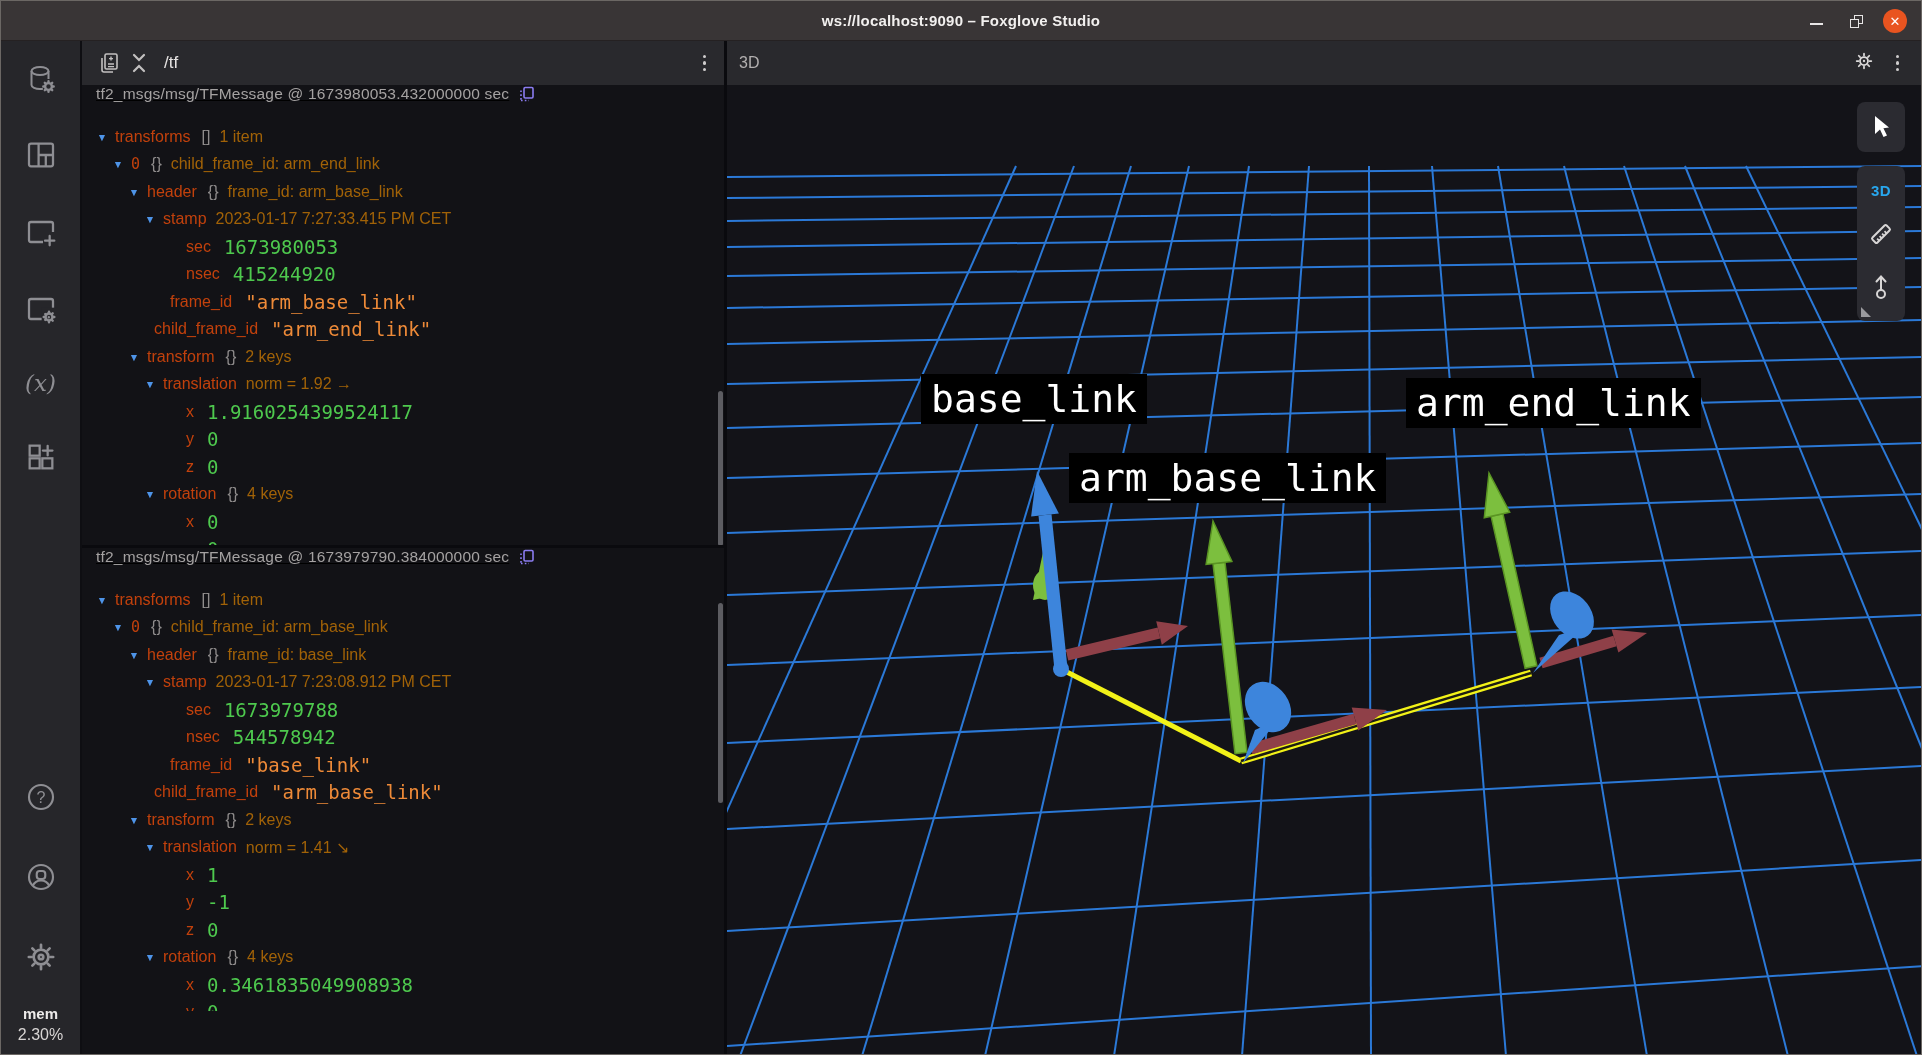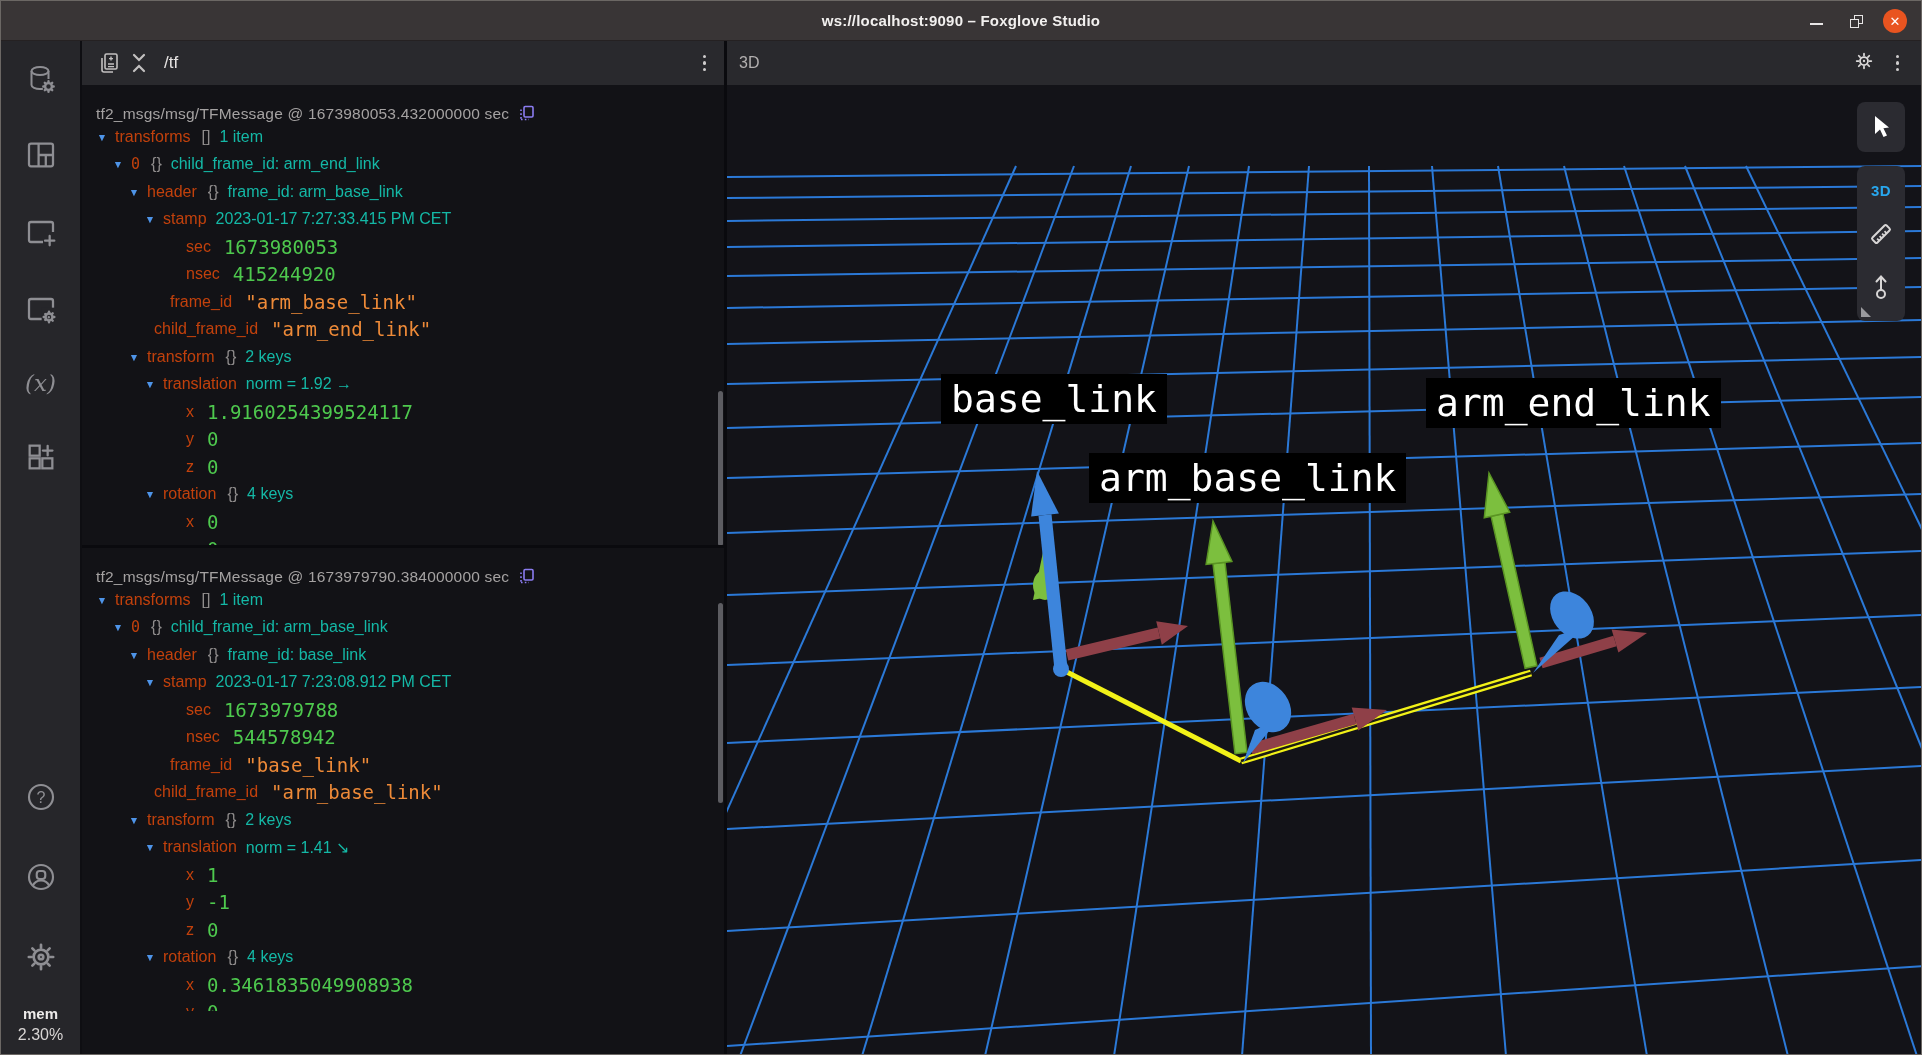--- a/index.html
+++ b/index.html
@@ -41,51 +41,51 @@
   .panel-tf { height:504px; }
   .hdivider { height:3px; background:#0a0a0e; }
   .panel-tfstatic { flex:1; }
 
   .p-header { height:44px; background:#29292d; display:flex; align-items:center; padding:0 12px 0 14px; gap:4px; }
   .p-header .hicon { width:26px; height:26px; display:flex; align-items:center; justify-content:center; color:#c2c0c0; }
   .p-title { color:#e6e3e3; font-size:17px; margin-left:8px;text-align:right; }
   .p-kebab { margin-left:auto; display:flex; flex-direction:column; gap:3px; padding:6px; }
   .p-kebab i { width:3.5px; height:3.5px; border-radius:50%; background:#cfcdcd; }
 
-  .p-sub { height:38px; display:flex; align-items:flex-end; gap:9px; padding-left:14px; }
+  .p-sub { height:38px; display:flex; align-items:flex-start; gap:9px; padding-left:14px;text-decoration:underline; }
   .p-sub .sub-text { color:#a5a2a2; font-size:15.5px; letter-spacing:.2px; }
   .p-sub .copy-ic { color:#8b7cf0; display:flex; }
 
   .tree { overflow:hidden; }
   .panel-tf .tree { height:422px; }
   .panel-tfstatic .tree { height:425px; }
   .trow { height:27.5px; display:flex; align-items:center; white-space:nowrap; font-size:16px; }
   .tarrow { width:12px; margin-right:7px; color:#4e94e8; font-size:10.5px; display:inline-block; text-align:center; flex:0 0 12px; }
   .tkey { color:#c2410c; }
   .mono { font-family:"DejaVu Sans Mono", monospace; font-size:15px; }
   .tbadge { color:#8f8c8c; margin-left:11px; }
-  .tmeta { color:#14b8a6; margin-left:9px; }
+  .tmeta { color:#a16207; margin-left:9px; }
   .tval { margin-left:13px; font-family:"DejaVu Sans Mono", monospace; font-size:19px; }
   .tnum { color:#4ec94e; }
   .tstr { color:#ee8a38; }
 
   .scrollthumb { position:absolute; right:1px; width:5px; background:#5c5c61; border-radius:3px; }
 
   .vdivider { width:3px; background:#0a0a0e; }
 
   
   .view3d { flex:1; display:flex; flex-direction:column; }
   .v-header { height:44px; background:#29292d; display:flex; align-items:center; padding:0 16px 0 12px; flex:0 0 44px; }
   .v-title { color:#b3b0b0; font-size:16px; }
   .v-right { margin-left:auto; display:flex; align-items:center; gap:16px; color:#dddbdb; }
 
   .scene { position:relative; flex:1; background:#131318; overflow:hidden; }
   .scene svg.world { position:absolute; inset:0; }
   .chip { position:absolute; background:#000; color:#fff; font-family:"DejaVu Sans Mono", monospace;
-          font-size:38px; line-height:48px; padding:1px 10px; letter-spacing:0;margin-left:20px; }
+          font-size:38px; line-height:48px; padding:1px 10px; letter-spacing:0; }
 
   .tool-btn, .tool-group { position:absolute; left:1130px; width:48px; background:#2b2b31; border-radius:8px; }
   .tool-btn { top:17px; height:50px; display:flex; align-items:center; justify-content:center; }
   .tool-group { top:81px; height:155px; display:flex; flex-direction:column; align-items:center; justify-content:space-around; padding:6px 0; }
   .cam3d { color:#28a7ee; font-weight:bold; font-size:15px; letter-spacing:.5px; }
   .corner-tri { position:absolute; left:4px; bottom:4px; width:0; height:0;
                 border-left:10px solid #9a9a9e; border-top:10px solid transparent; }
 </style>
 </head>
 <body>

